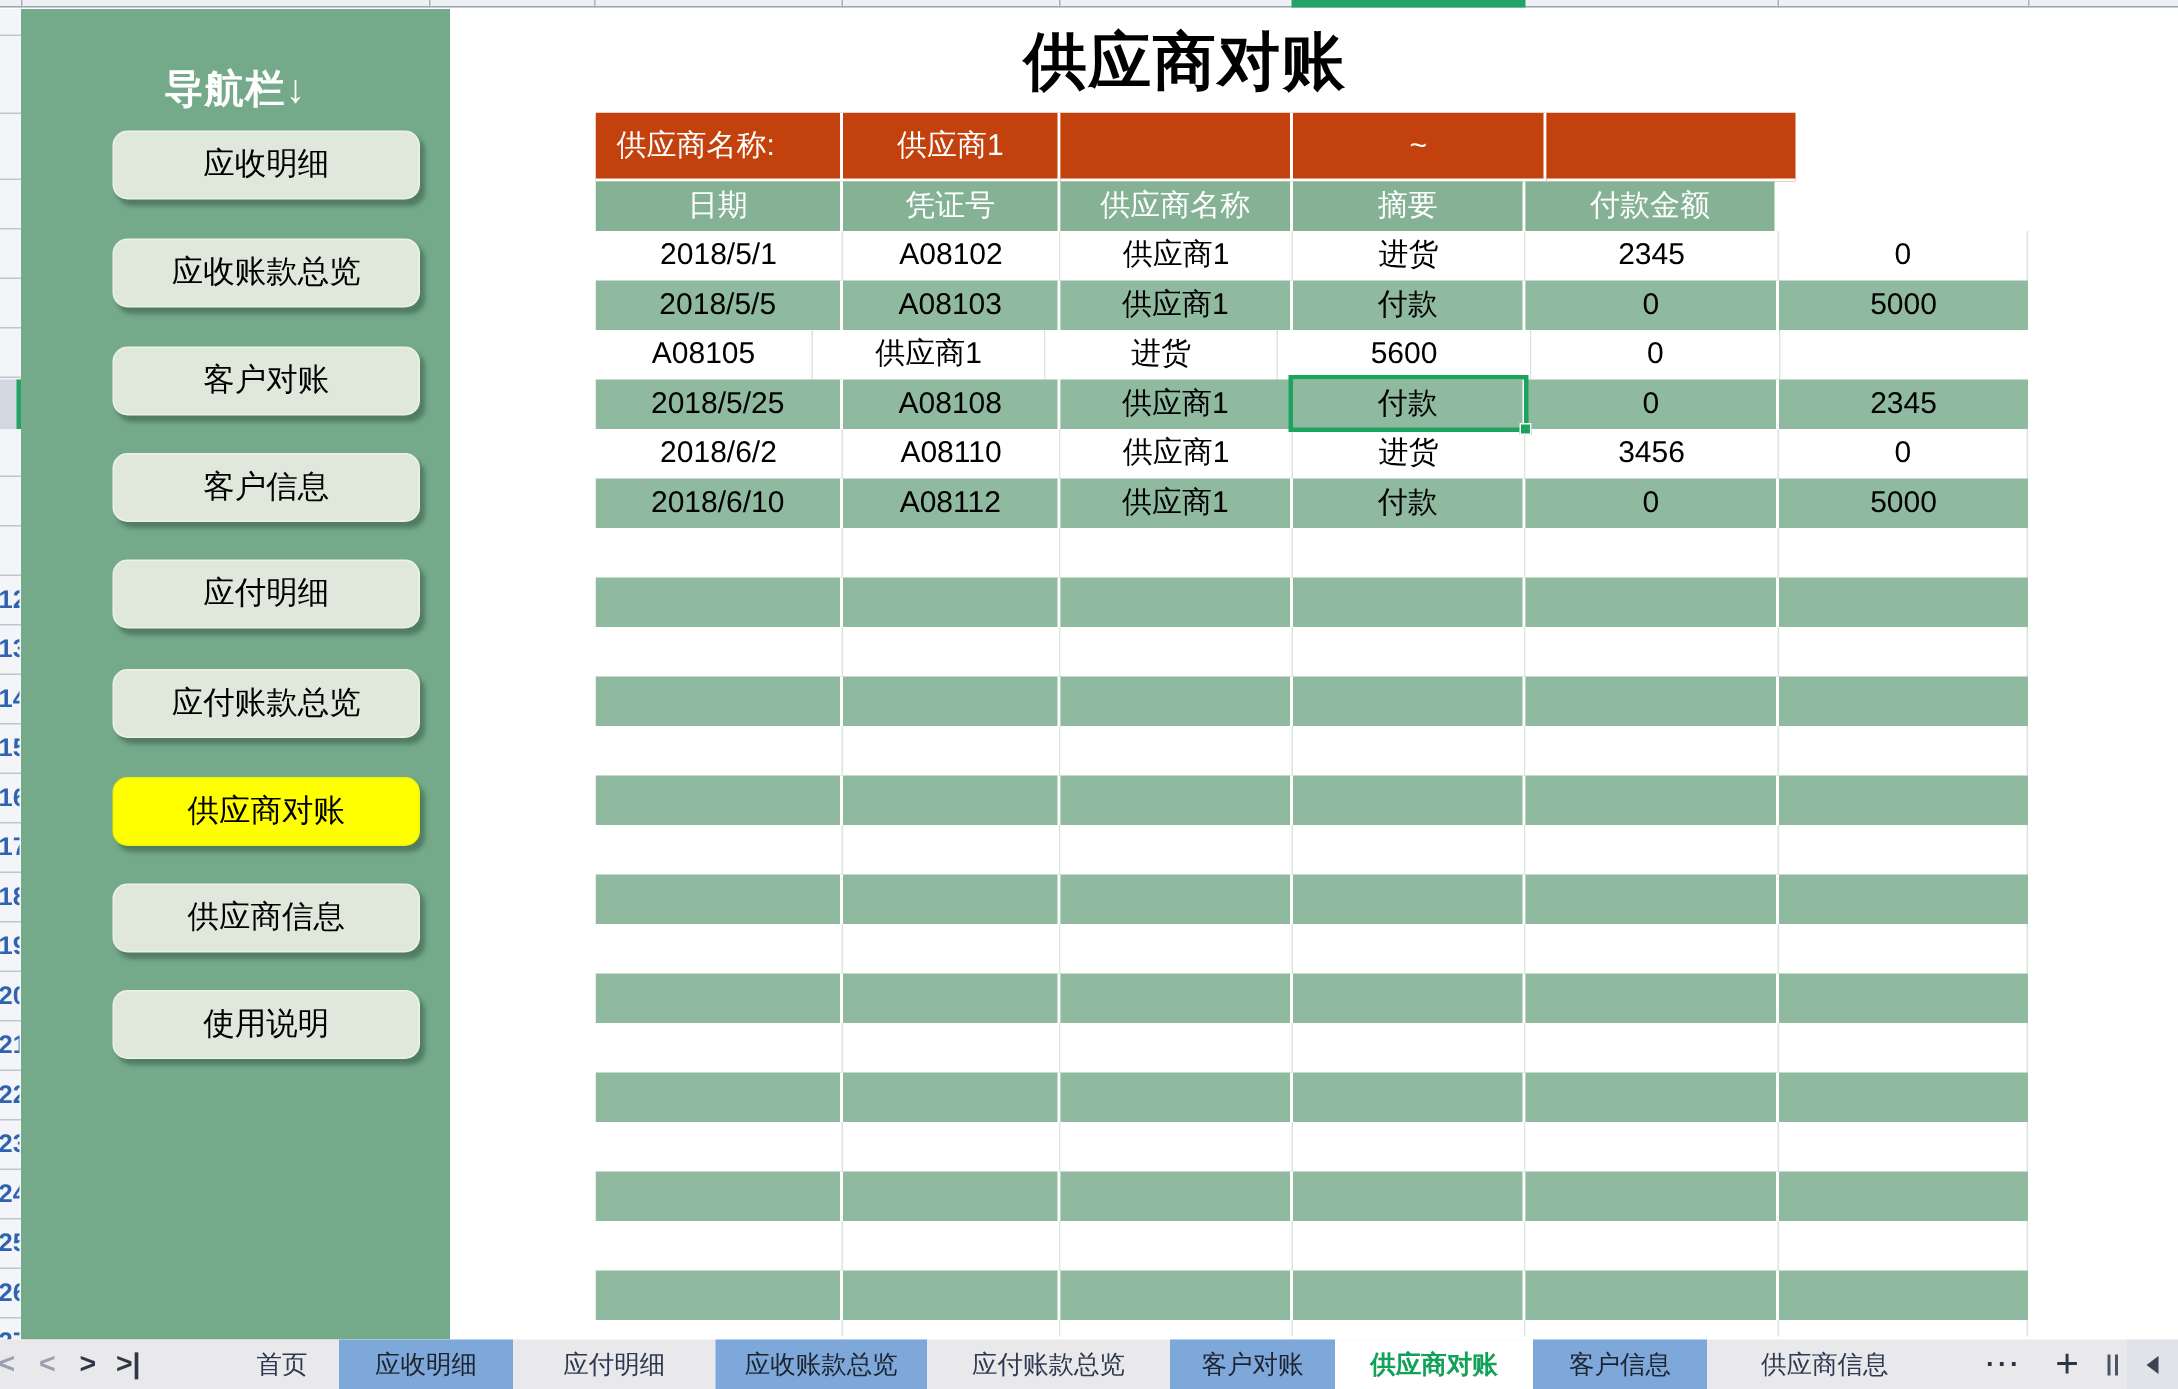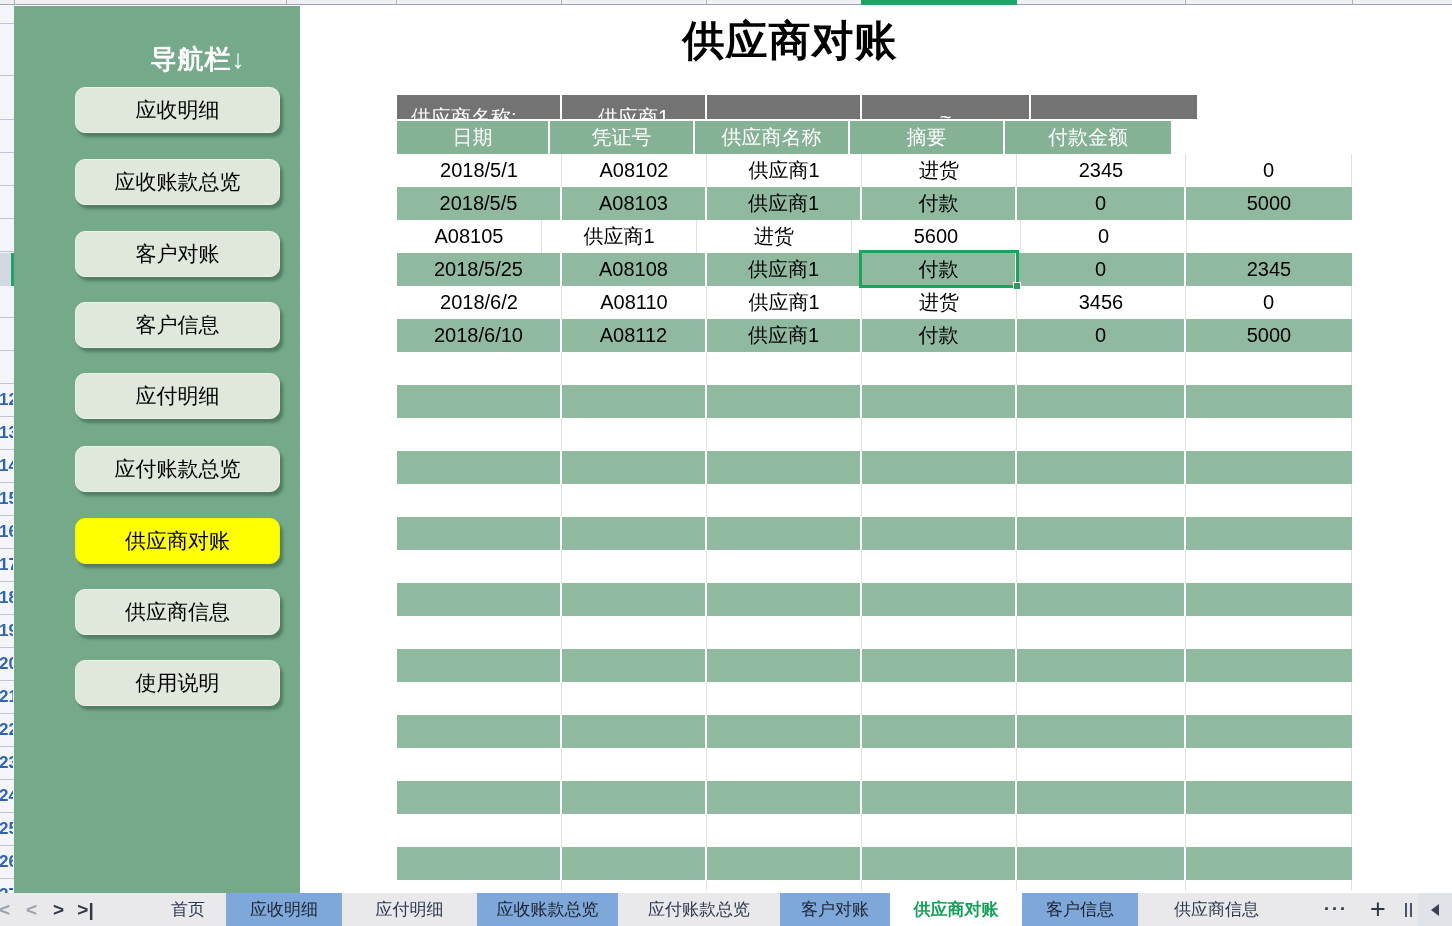--- a/index.html
+++ b/index.html
@@ -20,38 +20,38 @@
   .rowstrip .rownum { position:absolute; left:0; width:13px; height:33px; overflow:hidden;
               color:#2f62b0; font-size:17px; font-weight:600; line-height:33px;
               text-align:right; direction:rtl; }
   .rowstrip .rownum span { margin-right:-5px; display:inline-block; }
   .rowstrip .rowsel { position:absolute; left:0; width:14px; height:33px;
               background:#d3d7df; border-right:3px solid #21a366; }
 
   
   .sidebar { position:absolute; left:14px; top:6px; width:286px; height:887px; background:#74a98a; }
   .side-label { position:absolute; top:36px; left:0; width:100%; text-align:center;
-              color:#fff; font-size:26px; font-weight:bold; letter-spacing:1px;margin-left:41px; }
+              color:#fff; font-size:26px; font-weight:bold; letter-spacing:1px; }
   .side-btn { position:absolute; left:61px; width:205px; height:46px; background:#dfe8da;
               border:1px solid #edf2e9; border-radius:10px; color:#000;
               font-size:21px; text-align:center; line-height:44px; cursor:pointer;
               box-shadow:3px 4px 3px rgba(40,70,50,0.45); }
   .side-btn.active { background:#ffff00; border-color:#f4f400; }
 
   
   .page-title { position:absolute; left:560px; top:13px; width:460px; text-align:center;
               font-size:42px; font-weight:900; color:#000; letter-spacing:1px; }
 
   
   .sheet-table { position:absolute; left:397px; top:75px; width:956px; height:816px; overflow:hidden; }
   .trow { display:flex; width:955px; }
   .tcell { flex:none; text-align:center; overflow:hidden; white-space:nowrap; }
   .r-info  { height:46px; }
-  .r-info .tcell { background:#737373; color:#fff; font-size:20px; line-height:44px;
-              border-right:2px solid #fff; border-bottom:2px solid #fff;margin-top:20px; }
+  .r-info .tcell { background:#c2410c; color:#fff; font-size:20px; line-height:44px;
+              border-right:2px solid #fff; border-bottom:2px solid #fff; }
   .r-info .tcell:last-child { border-right:none; }
   .r-info .tcell.al { text-align:left; padding-left:14px; }
   .r-head { height:33px; }
   .r-head .tcell { background:#85b294; color:#fff; font-size:20px; line-height:33px;
               border-right:2px solid #fff; }
   .r-head .tcell:last-child { border-right:none; }
   .r-green { height:33px; }
   .r-green .tcell { background:#8fbaa0; color:#000; font-size:20px; line-height:33px;
               border-right:2px solid #fff; }
   .r-green .tcell:last-child { border-right:none; }
@@ -171,21 +171,21 @@
 
   <div class="sheet-table" id="sheet-table">
       <div class="trow r-info">
         <div class="tcell al" style="width: 165px;">供应商名称:</div>
         <div class="tcell" style="width: 145px;">供应商1</div>
         <div class="tcell" style="width: 155px;"></div>
         <div class="tcell" style="width: 169px;">~</div>
         <div class="tcell" style="width: 166px;"></div>
       </div>
       <div class="trow r-head">
-        <div class="tcell" style="width: 153px;">日期</div>
+        <div class="tcell" style="width: 165px;">日期</div>
         <div class="tcell" style="width: 145px;">凭证号</div>
         <div class="tcell" style="width: 155px;">供应商名称</div>
         <div class="tcell" style="width: 155px;">摘要</div>
         <div class="tcell" style="width: 166px;">付款金额</div>
       </div>
       <div class="trow r-white">
         <div class="tcell" style="width: 165px;">2018/5/1</div>
         <div class="tcell" style="width: 145px;">A08102</div>
         <div class="tcell" style="width: 155px;">供应商1</div>
         <div class="tcell" style="width: 155px;">进货</div>

